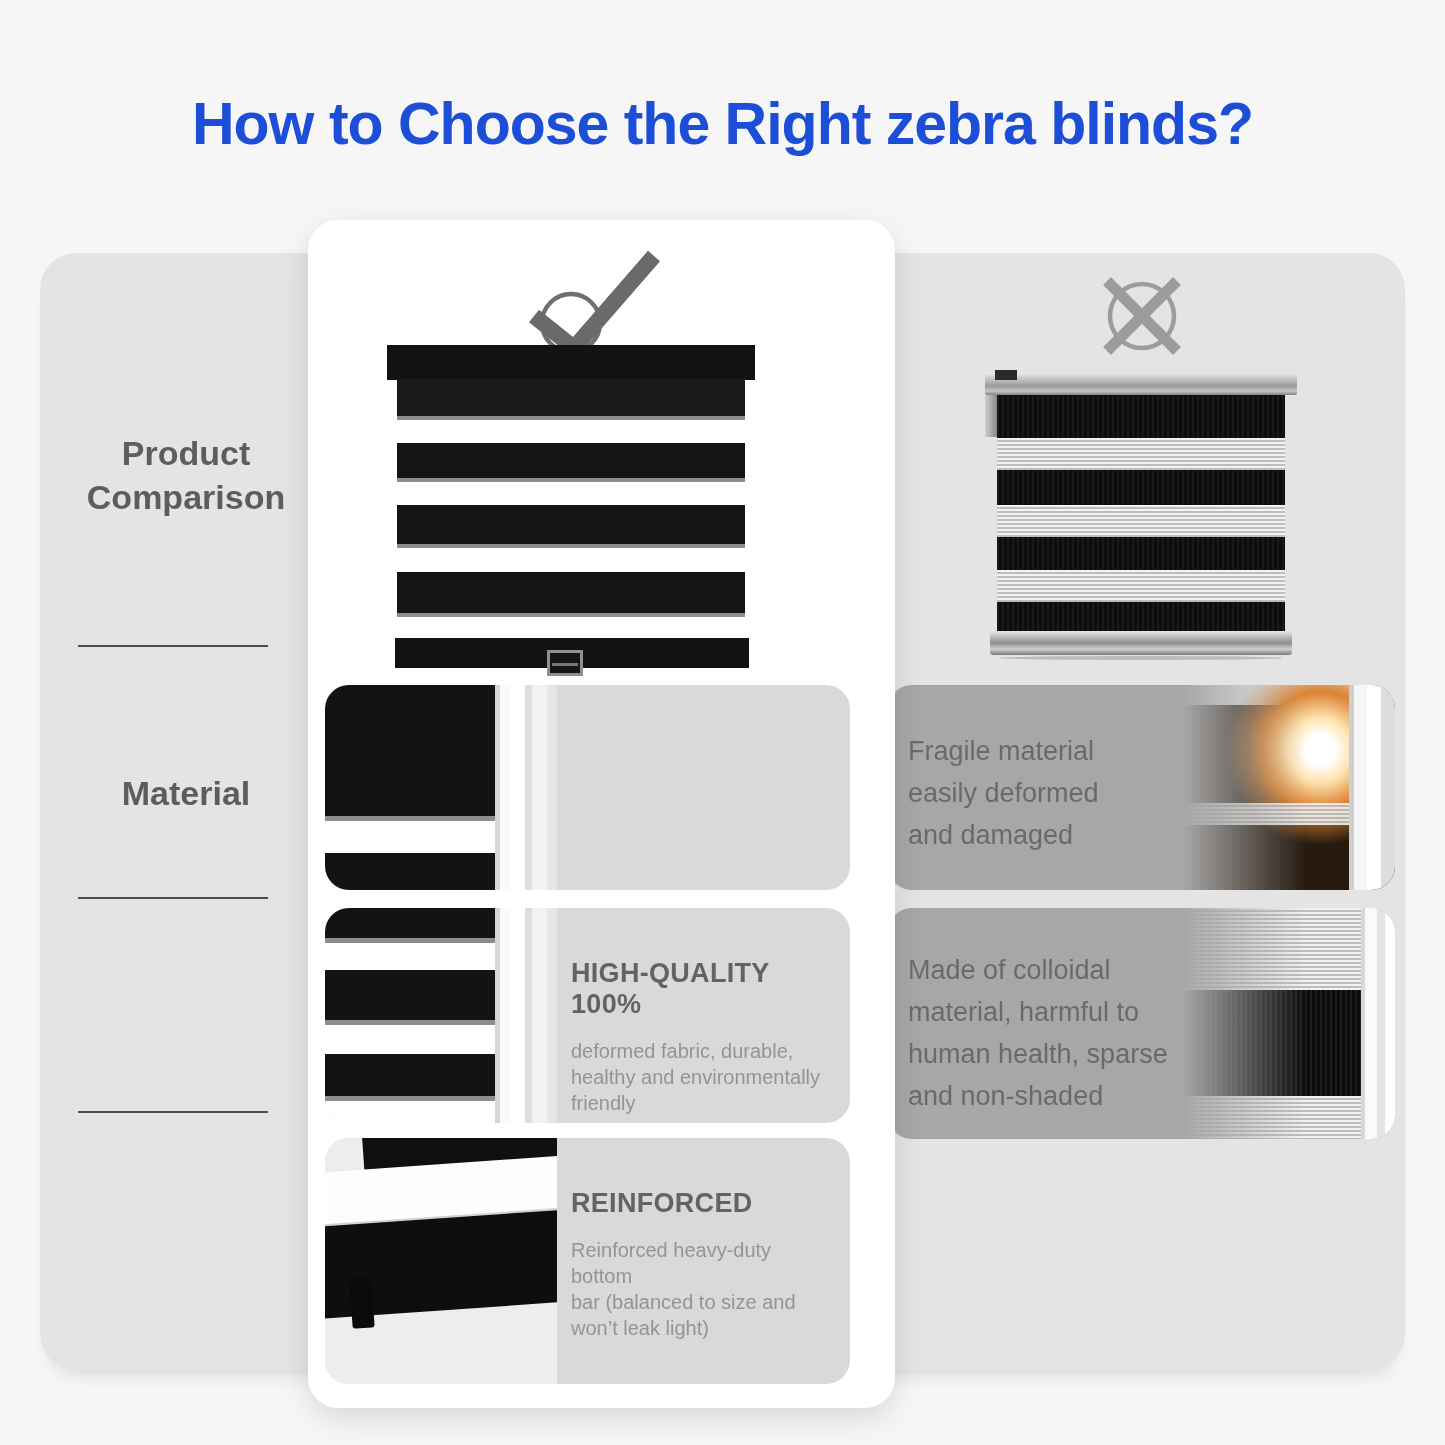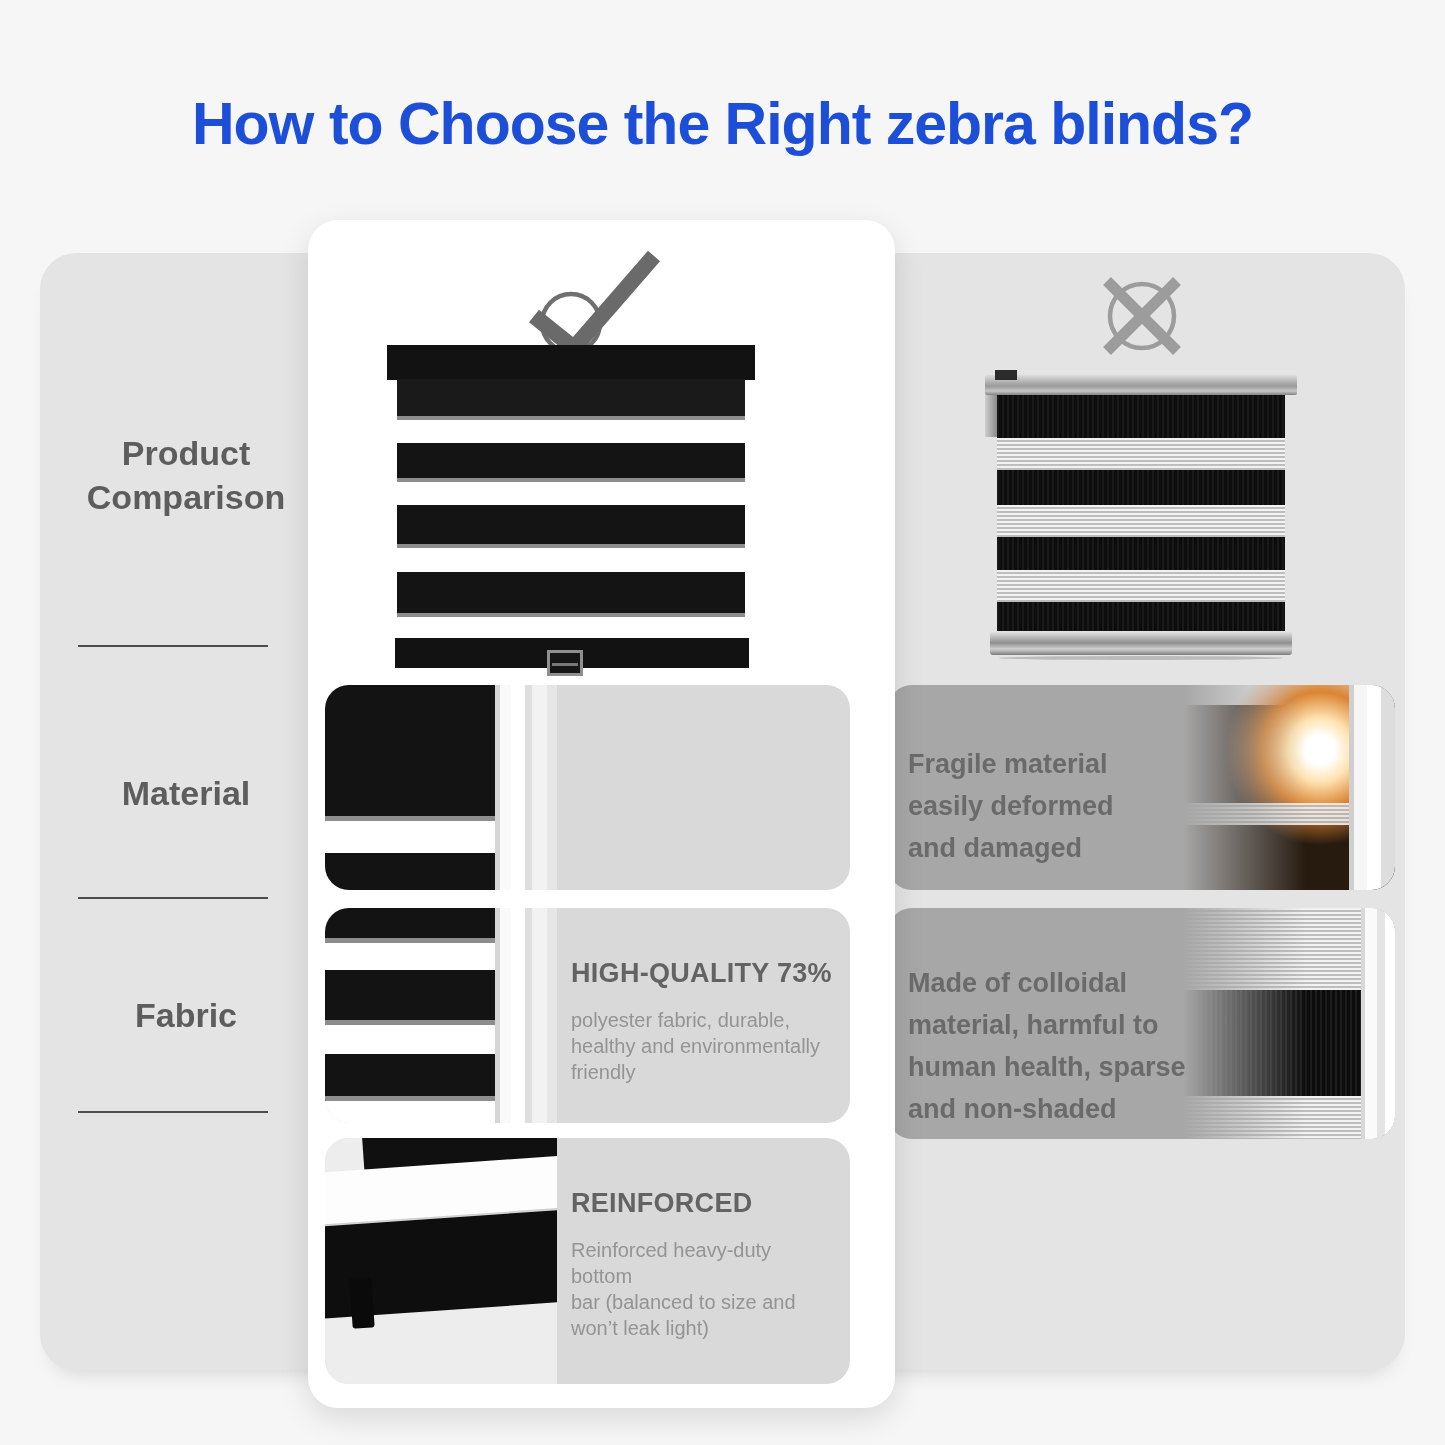--- a/index.html
+++ b/index.html
@@ -88,21 +88,21 @@
   .sheer { position:absolute; left:0; width:100%;
            background:repeating-linear-gradient(180deg,#f2f2f2 0 2px,#bdbdbd 2px 4px); }
   .bp-s1 { top:43px; height:32px; } .bp-s2 { top:110px; height:32px; } .bp-s3 { top:175px; height:32px; }
   .bp-bottom { position:absolute; left:5px; top:258px; width:302px; height:24px; border-radius:3px;
                background:linear-gradient(180deg,#e8e8e8 0%,#8f8f8f 50%,#d0d0d0 75%,#7c7c7c 100%); }
   .bp-shadow { position:absolute; left:14px; top:283px; width:284px; height:4px; background:rgba(0,0,0,0.18);
                border-radius:50%; }
 
   .bpanel { position:absolute; left:848px; width:507px; background:#a7a7a7; border-radius:24px; overflow:hidden; }
   .bp1 { top:432px; height:205px; } .bp2 { top:655px; height:231px; } .bp3 { top:885px; height:198px; }
-  .btext { position:absolute; left:20px; z-index:3; font-size:27px; font-weight:bold; color:#6a6a6a; line-height:1.55;margin-top:13px; }
+  .btext { position:absolute; left:20px; z-index:3; font-size:27px; font-weight:normal; color:#6a6a6a; line-height:1.55; }
   .bt1 { top:46px; } .bt2 { top:42px; } .bt3 { top:52px; }
   .photo { position:absolute; right:0; top:0; bottom:0; width:235px; overflow:hidden; }
   .photo .fade { position:absolute; inset:0; z-index:2;
                  background:linear-gradient(90deg,#a7a7a7 0%,#a7a7a7 10%,rgba(167,167,167,0) 62%); }
   
   .ph1-base { position:absolute; inset:0; background:#271b10; }
   .ph1-topframe { position:absolute; left:0; top:0; width:100%; height:20px; background:#e9e9e9; }
   .ph1-sun { position:absolute; inset:0;
              background:radial-gradient(circle at 160px 65px, #ffffff 0 15px, #ffe3b0 32px, #db8432 58px, rgba(40,25,12,0) 95px); }
   .ph1-sheer { top:118px; height:22px; opacity:.9; }
@@ -133,21 +133,20 @@
 
   <h1 class="title">How to Choose the Right zebra blinds?</h1>
 
   <div class="board">
 
     <div class="row-label rl1 pre">Product
 Comparison</div>
     <div class="divider dv1"></div>
     <div class="row-label rl2">Material</div>
     <div class="divider dv2"></div>
-    <div class="row-label rl3">Fabric</div>
     <div class="divider dv3"></div>
 
     <svg class="x-svg" width="110" height="90" viewBox="0 0 110 90">
       <circle cx="57" cy="47" r="32" fill="none" stroke="#9c9c9c" stroke-width="4.5"></circle>
       <path d="M22 12 L92 82 M92 12 L22 82" stroke="#9c9c9c" stroke-width="11" fill="none"></path>
     </svg>
 
     <div class="bad-photo">
       <div class="bp-rail"></div>
       <div class="bp-nub"></div>
@@ -223,22 +222,22 @@
     </div>
 
     <div class="gpanel gp2">
       <div class="gimg">
         <div class="blk f-bar1 edge"></div>
         <div class="blk f-bar2 edge"></div>
         <div class="blk f-bar3 edge"></div>
         <div class="molding"></div>
       </div>
       <div class="gtext">
-        <h3>HIGH-QUALITY 73%</h3>
-        <p class="pre">polyester fabric, durable,
+        <h3>HIGH-QUALITY 100%</h3>
+        <p class="pre">deformed fabric, durable,
 healthy and environmentally
 friendly</p>
       </div>
     </div>
 
     <div class="gpanel gp3">
       <div class="gimg bb-bg">
         <div class="bb-sliver"></div>
         <div class="bb-white"></div>
         <div class="bb-bar"></div>

